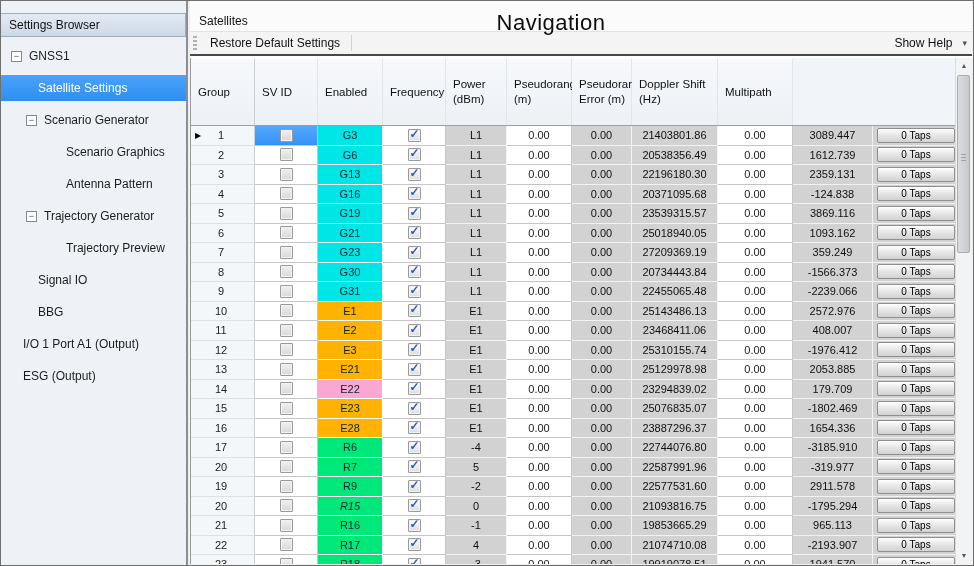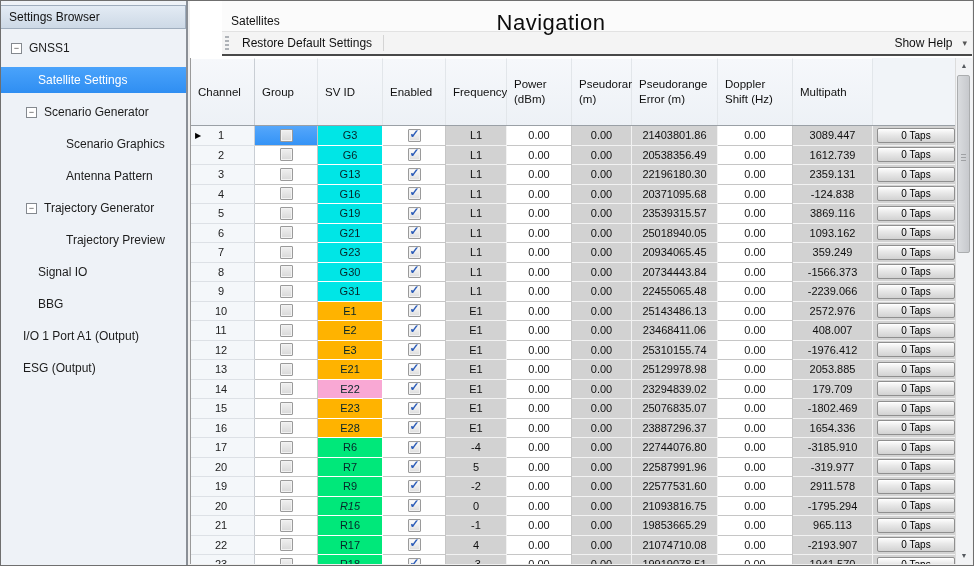--- a/index.html
+++ b/index.html
@@ -10,21 +10,21 @@
     border:1px solid #6f6f6f;
     position:relative;
     color:#1a1a1a;
   }
 
   
   .sidebar {
     position:absolute; left:0; top:0; width:187px; height:566px;
     background:#eef2f7;
     border-right:2px solid #8a8f96;
-    padding-top:4px;
+    padding-top:12px;
   }
   .sidebar-title {
     height:24px; line-height:23px;
     background:linear-gradient(#e3ebf4,#cdd9e6);
     border:1px solid #9fadbd; border-left:none;
     font-size:12px; padding-left:8px; color:#111;
   }
   .tree { padding-top:3px; }
   .tree-item {
     height:32px; display:flex; align-items:center;
@@ -40,21 +40,21 @@
   .tree-item > * { position:relative; z-index:1; }
   .expander {
     width:11px; height:11px; margin-right:7px;
     border:1px solid #848librae4;
     border:1px solid #84898f; background:#ffffff;
     font-size:9px; line-height:8px; text-align:center; color:#444;
     flex:0 0 11px;
   }
 
   
-  .main { position:absolute; left:189px; top:0; right:1px; bottom:1px; background:#ffffff;padding-left:32px; }
+  .main { position:absolute; left:189px; top:0; right:1px; bottom:1px; background:#ffffff; }
   .tabstrip { height:30px; background:#fbfbfb; display:flex; align-items:flex-end; }
   .tab-label { font-size:12px; padding:0 0 3px 9px; color:#111; }
   .page-title {
     position:absolute; top:9px; left:0; right:60px; text-align:center;
     font-size:22px; color:#0d0d0d; letter-spacing:0.5px; pointer-events:none;
   }
   .toolbar {
     height:25px; background:#f4f4f4;
     border-top:1px solid #e2e2e2; border-bottom:2px solid #494949;
     display:flex; align-items:center; font-size:12px;
@@ -202,21 +202,20 @@
     <div class="grip"></div>
     <div class="tb-btn">Restore Default Settings</div>
     <div class="tb-sep"></div>
     <div class="tb-spacer"></div>
     <div class="tb-btn">Show Help</div>
     <div class="overflow-arrow">▾</div>
   </div>
 
   <div class="table-wrap">
     <div class="tgrid thead">
-        <div class="th">Channel</div>
         <div class="th">Group</div>
         <div class="th">SV ID</div>
         <div class="th">Enabled</div>
         <div class="th">Frequency</div>
         <div class="th">Power (dBm)</div>
         <div class="th">Pseudorange (m)</div>
         <div class="th">Pseudorange Error (m)</div>
         <div class="th">Doppler Shift (Hz)</div>
         <div class="th">Multipath</div>
       </div>
@@ -375,21 +374,21 @@
     </div>
     <div class="td c-sv" style="background: rgb(0, 230, 230);">G23</div>
     <div class="td c-white">
       <span class="cb">
               <span class="chk">✓</span>
             </span>
     </div>
     <div class="td c-gray">L1</div>
     <div class="td c-white">0.00</div>
     <div class="td c-gray">0.00</div>
-    <div class="td c-gray">20934065.45</div>
+    <div class="td c-gray">27209369.19</div>
     <div class="td c-white">0.00</div>
     <div class="td c-gray">359.249</div>
     <div class="td c-gray">
       <span class="taps-btn">0 Taps</span>
     </div>
   </div>
         <div class="tgrid trow">
     <div class="td c-rowhdr">
       <span class="row-marker"></span>
       <span class="chan-num">8</span>

